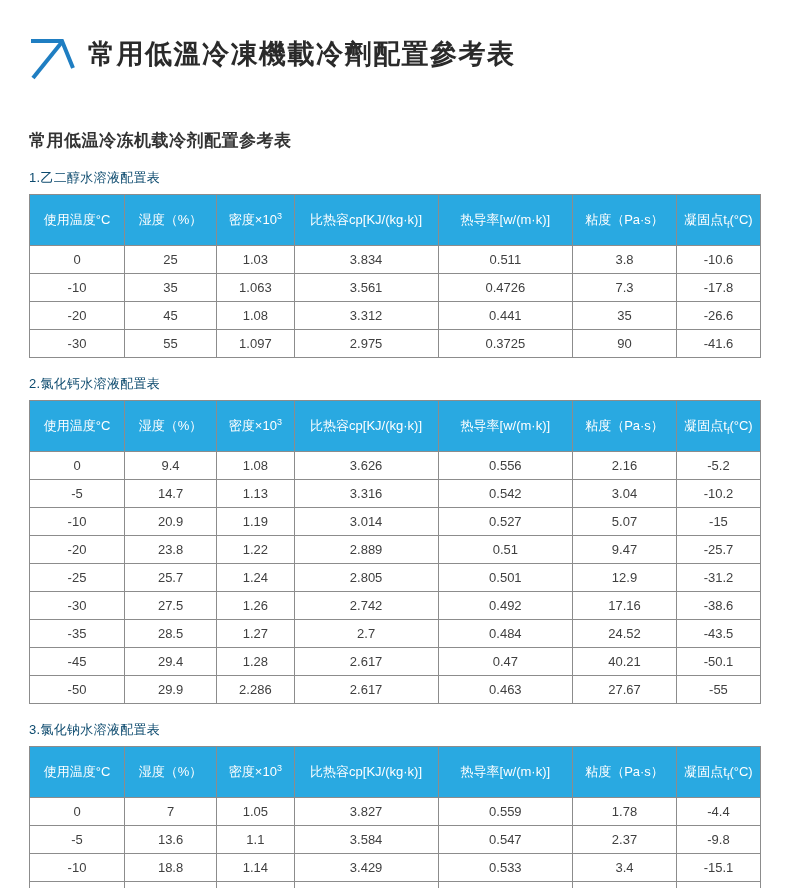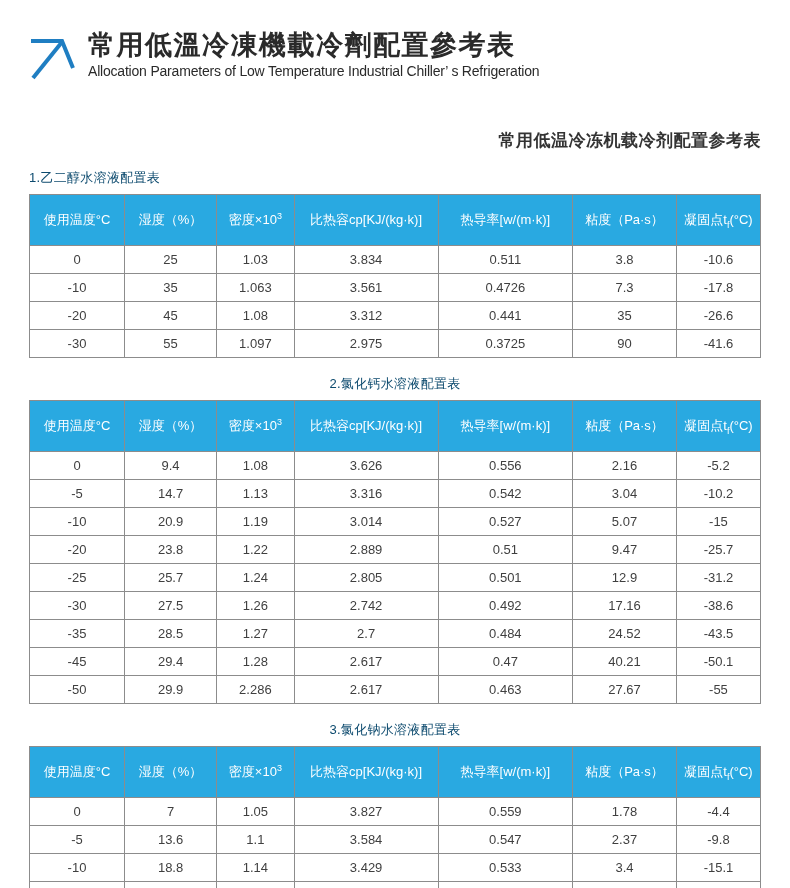--- a/index.html
+++ b/index.html
@@ -39,42 +39,42 @@
   .brand-subtitle {
     font-size: 14px;
     letter-spacing: -0.2px;
     color: #2a2a2a;
     margin-top: 1px;
   }
 
   
   .doc-title {
     margin: 48px 0 16px 0;
-    text-align: right;
+    text-align: left;
     font-size: 17px;
     font-weight: 700;
     color: #333;
     letter-spacing: 0.5px;
   }
 
   
   .section-label {
     margin-top: 17px;
     font-size: 13px;
     color: #0c4a6e;
     letter-spacing: 0.3px;
   }
   table.data-table {
     width: 100%;
     border-collapse: collapse;
     margin-top: 7px;
     border: 1px solid #6e6e6e;
     table-layout: fixed;
   }
-  table.data-table + .section-label { margin-top: 17px; text-align: center; }
+  table.data-table + .section-label { margin-top: 17px; }
   col.c0 { width: 13.0%; }
   col.c1 { width: 12.6%; }
   col.c2 { width: 10.6%; }
   col.c3 { width: 19.7%; }
   col.c4 { width: 18.4%; }
   col.c5 { width: 14.2%; }
   col.c6 { width: 11.5%; }
   table.data-table th {
     background: var(--header-bg, #29a9e1);
     color: #ffffff;
@@ -103,21 +103,20 @@
 
 <div class="page">
 
   <header class="brand-header">
     <svg class="logo" viewBox="0 0 46 53" aria-hidden="true">
       <path d="M2 13 H33 L44 40"></path>
       <path d="M4 50 L33 14"></path>
     </svg>
     <div class="brand-text">
       <h1 class="brand-title">常用低溫冷凍機載冷劑配置參考表</h1>
-      <div class="brand-subtitle">Allocation Parameters of Low Temperature Industrial Chiller’ s Refrigeration</div>
     </div>
   </header>
 
   <h2 class="doc-title">常用低温冷冻机载冷剂配置参考表</h2>
 
   <div id="sections">
       <div class="section-label">1.乙二醇水溶液配置表</div>
       <table class="data-table">
         <colgroup>
           <col class="c0">

